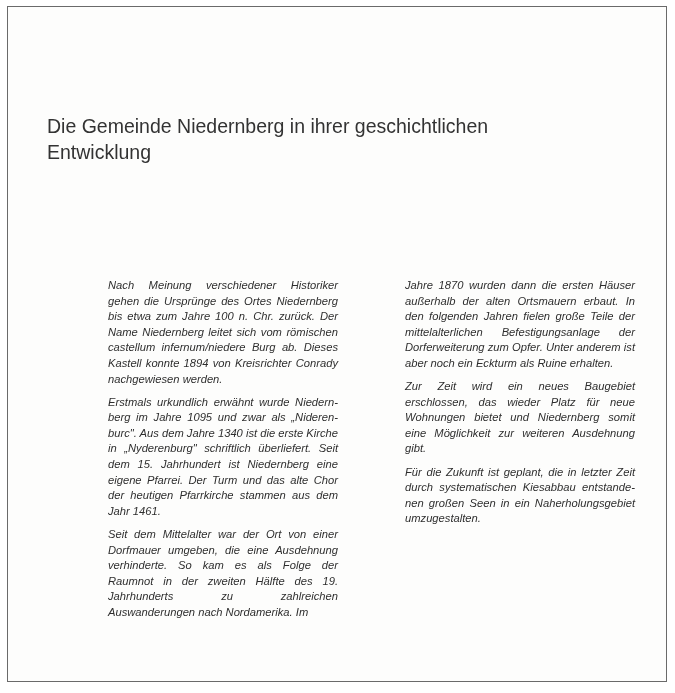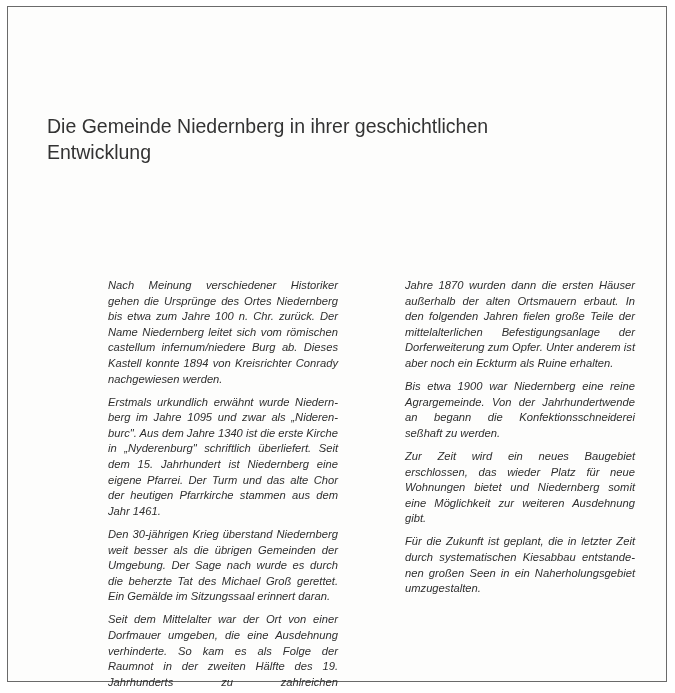--- a/index.html
+++ b/index.html
@@ -19,22 +19,20 @@
 <body>
 
 <div class="frame">
 </div>
 
 <h1 class="title">Die Gemeinde Niedernberg in ihrer geschichtlichen Entwicklung</h1>
 
 <div class="col left">
   <p>Nach Meinung verschiedener Historiker gehen die Ursprünge des Ortes Niedernberg bis etwa zum Jahre 100 n. Chr. zurück. Der Name Nie­dernberg leitet sich vom römischen castellum infernum/niedere Burg ab. Dieses Kastell konn­te 1894 von Kreisrichter Conrady nachgewie­sen werden.</p>
   <p>Erstmals urkundlich erwähnt wurde Niedern­berg im Jahre 1095 und zwar als „Nideren­burc". Aus dem Jahre 1340 ist die erste Kirche in „Nyderenburg" schriftlich überliefert. Seit dem 15. Jahrhundert ist Niedernberg eine eige­ne Pfarrei. Der Turm und das alte Chor der heu­tigen Pfarrkirche stammen aus dem Jahr 1461.</p>
-  <p>Den 30-jährigen Krieg überstand Niedernberg weit besser als die übrigen Gemeinden der Um­gebung. Der Sage nach wurde es durch die be­herzte Tat des Michael Groß gerettet. Ein Ge­mälde im Sitzungssaal erinnert daran.</p>
   <p>Seit dem Mittelalter war der Ort von einer Dorf­mauer umgeben, die eine Ausdehnung verhin­derte. So kam es als Folge der Raumnot in der zweiten Hälfte des 19. Jahrhunderts zu zahlrei­chen Auswanderungen nach Nordamerika. Im</p>
 </div>
 
 <div class="col right">
   <p>Jahre 1870 wurden dann die ersten Häuser außerhalb der alten Ortsmauern erbaut. In den folgenden Jahren fielen große Teile der mittel­alterlichen Befestigungsanlage der Dorferwei­terung zum Opfer. Unter anderem ist aber noch ein Eckturm als Ruine erhalten.</p>
-  <p>Bis etwa 1900 war Niedernberg eine reine Agrargemeinde. Von der Jahrhundertwende an begann die Konfektionsschneiderei seßhaft zu werden.</p>
   <p>Zur Zeit wird ein neues Baugebiet erschlossen, das wieder Platz für neue Wohnungen bietet und Niedernberg somit eine Möglichkeit zur weiteren Ausdehnung gibt.</p>
   <p>Für die Zukunft ist geplant, die in letzter Zeit durch systematischen Kiesabbau entstande­nen großen Seen in ein Naherholungsgebiet umzugestalten.</p>
 </div>
 
 </body></html>

